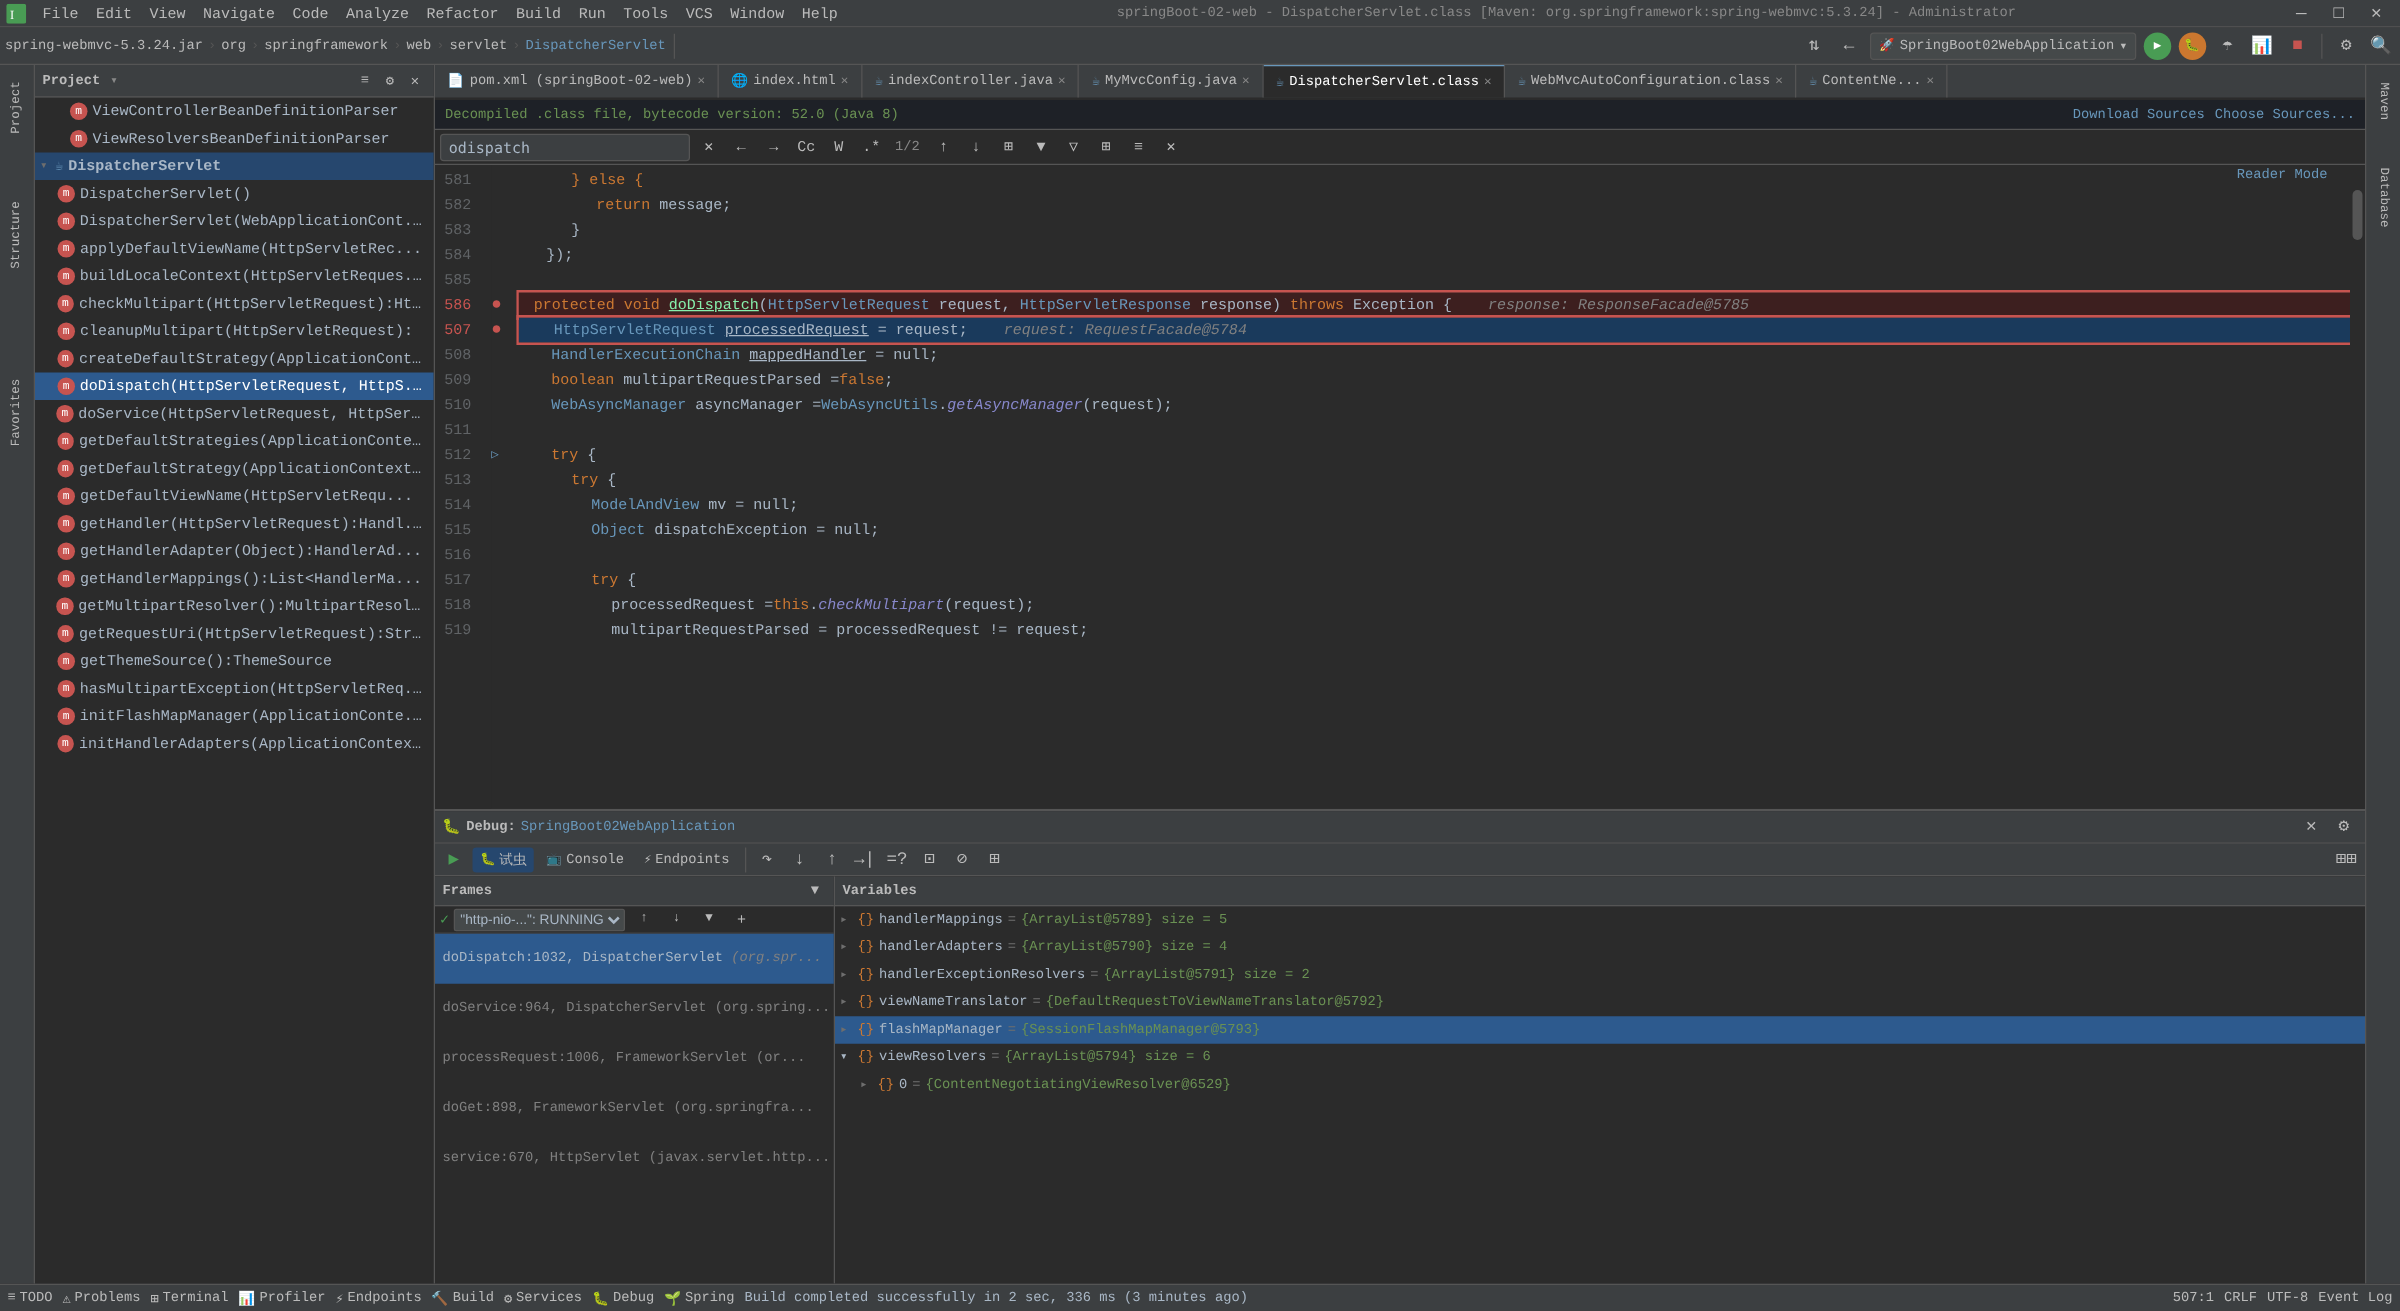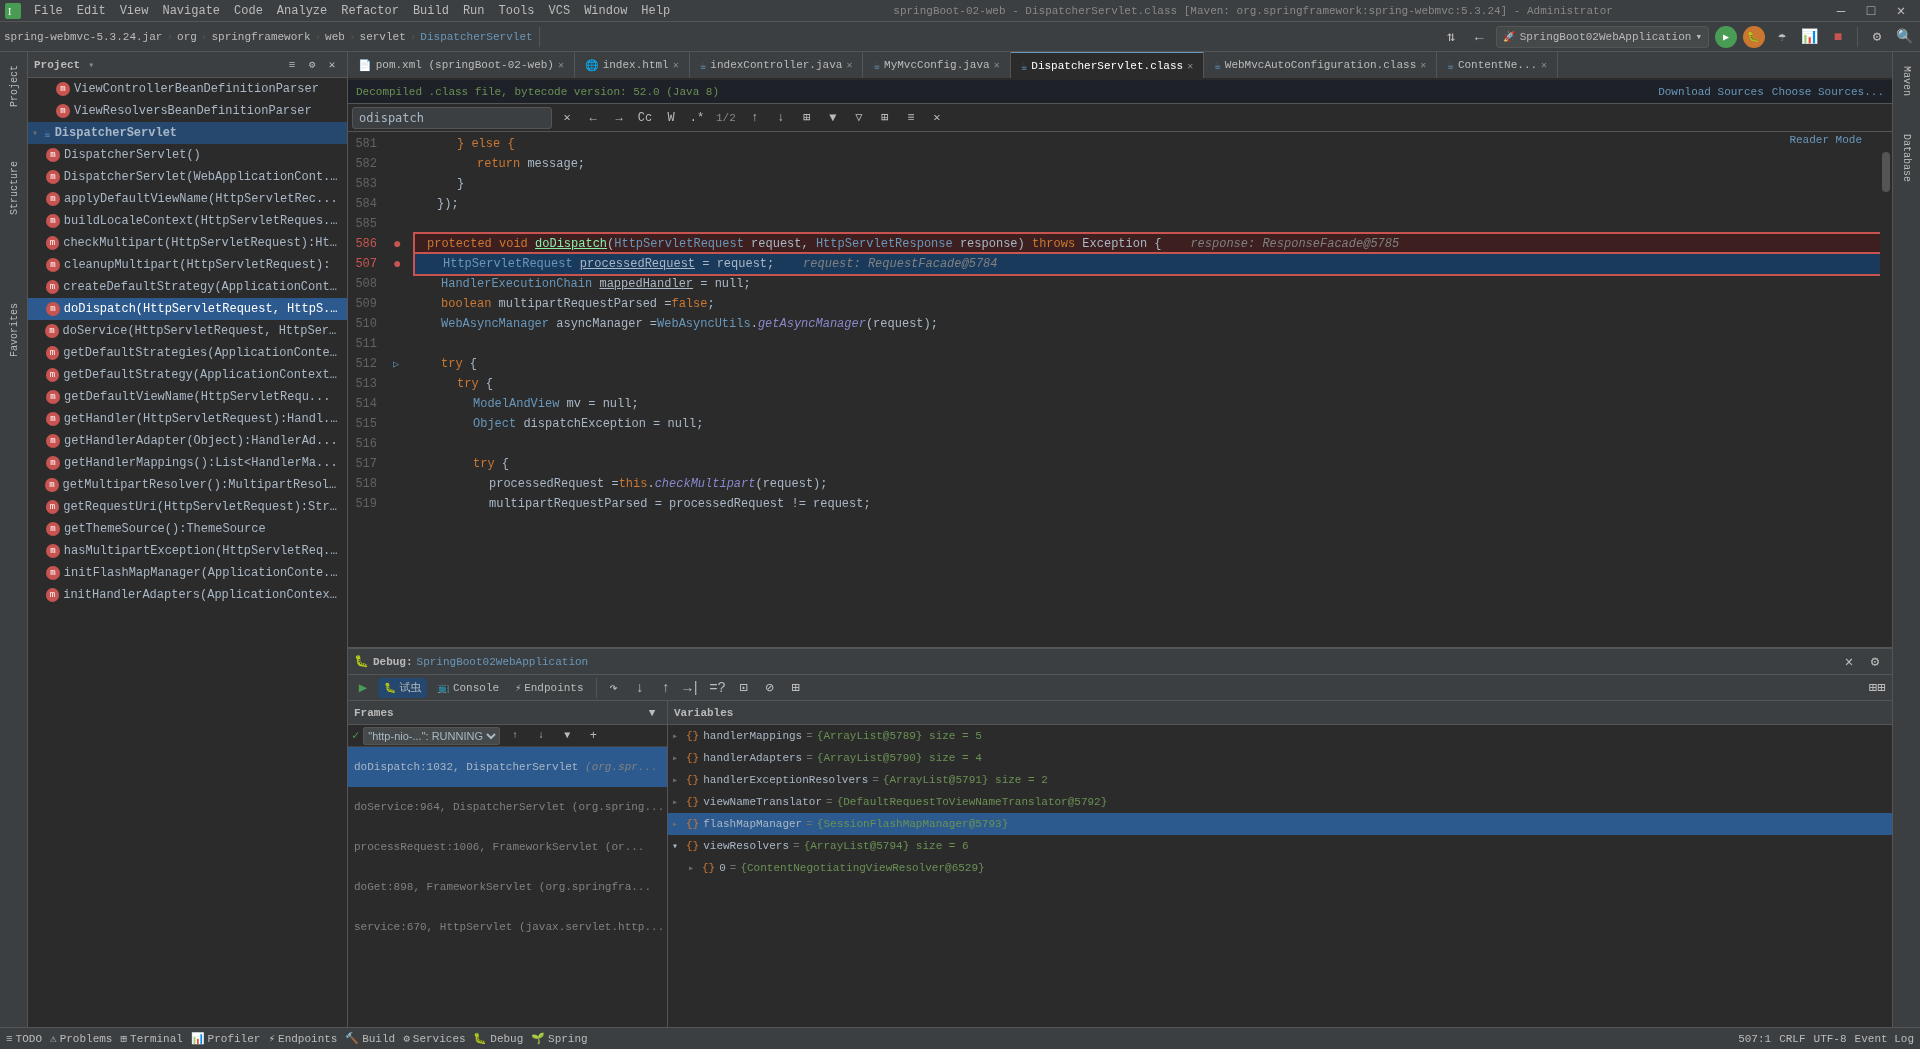--- a/index.html
+++ b/index.html
@@ -768,20 +768,21 @@
       <span>Services</span>
     </div>
     <div class="status-item">
       <span>🐛</span>
       <span>Debug</span>
     </div>
     <div class="status-item">
       <span>🌱</span>
       <span>Spring</span>
     </div>
+    <span class="status-text">Build completed successfully in 2 sec, 336 ms (3 minutes ago)</span>
     <div class="status-right">
       <span class="status-item">507:1</span>
       <span class="status-item">CRLF</span>
       <span class="status-item">UTF-8</span>
       <span class="status-item">Event Log</span>
     </div>
   </div>
 
 </div>
 

